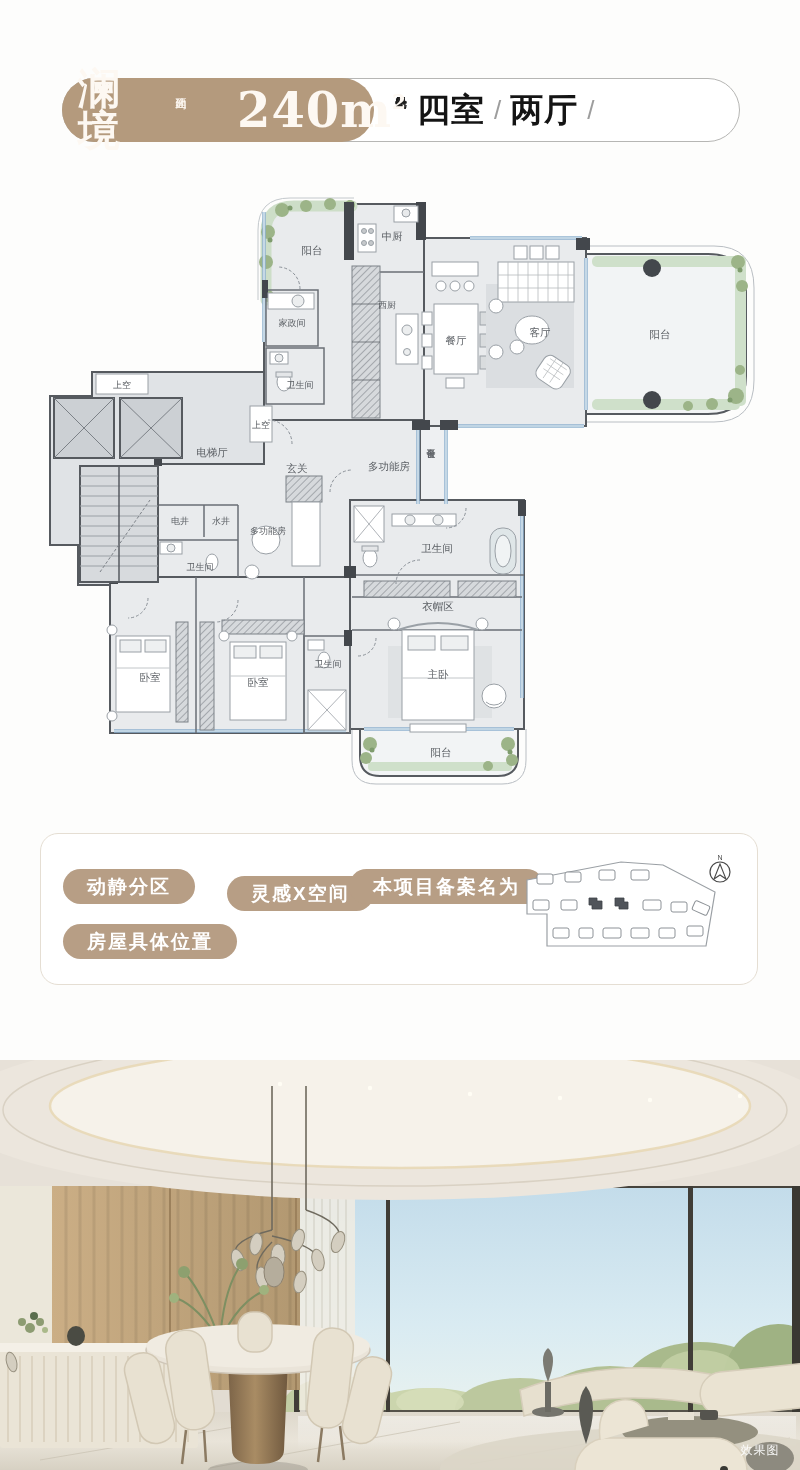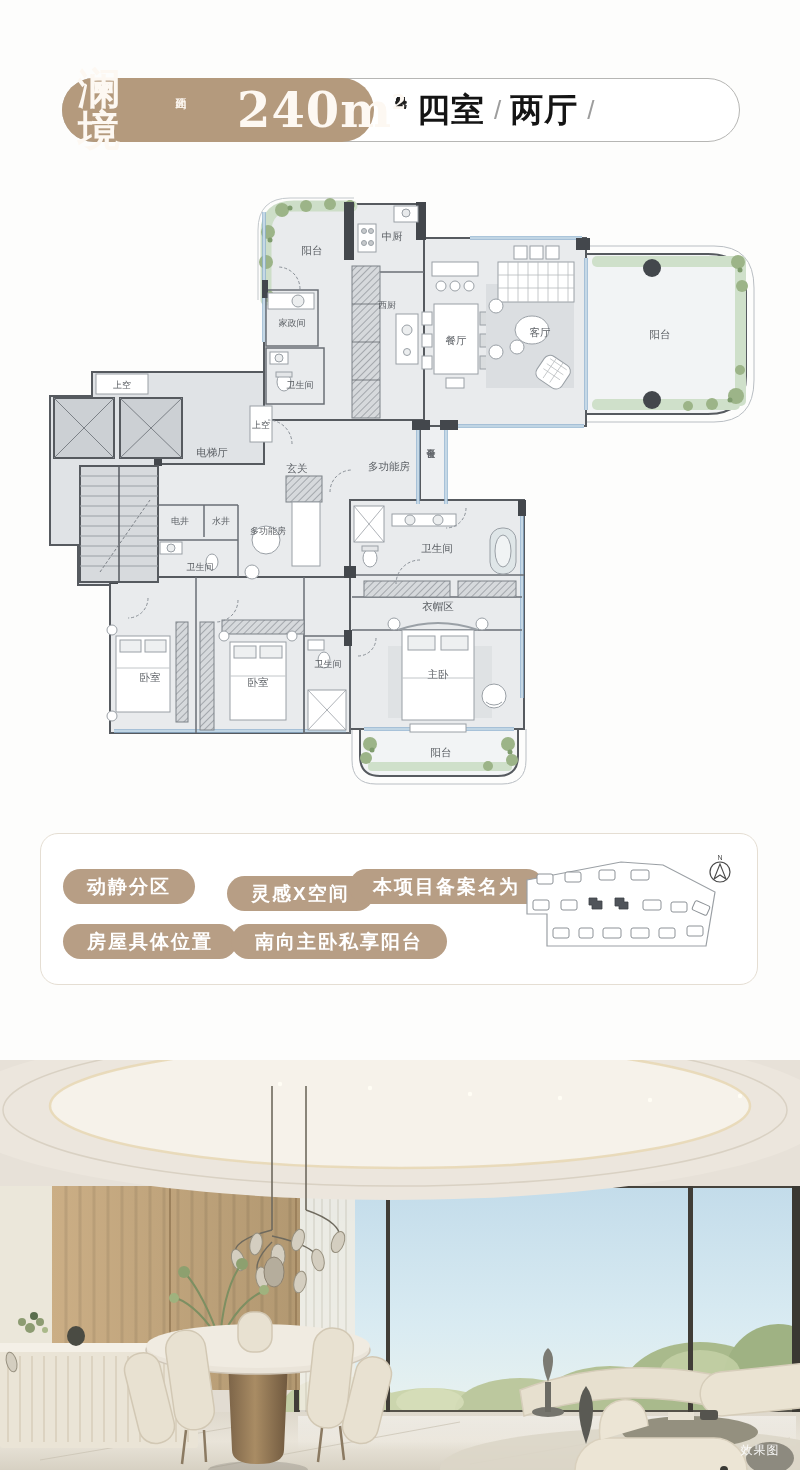--- a/index.html
+++ b/index.html
@@ -342,21 +342,20 @@
       <text class="room-label" x="438" y="678">主卧</text>
       <text class="room-label" x="441" y="756">阳台</text>
     </g>
   </svg>
 
   <div class="features-box">
     <div class="tag-pill" style="left:22px;top:35px;">动静分区</div>
     <div class="tag-pill" style="left:186px;top:42px;">灵感X空间</div>
     <div class="tag-pill" style="left:308px;top:35px;">本项目备案名为</div>
     <div class="tag-pill" style="left:22px;top:90px;">房屋具体位置</div>
-    <div class="tag-pill" style="left:190px;top:90px;">南向主卧私享阳台</div>
 
     <svg class="siteplan" viewBox="0 0 230 120">
       <path d="M14,28 L108,10 L150,13 L202,40 L193,94 L34,94 L34,62 L14,62 Z" fill="#ffffff" stroke="#9ba0a5" stroke-width="1.2"></path>
       <g fill="#ffffff" stroke="#8d9297" stroke-width="1">
         <rect x="24" y="22" width="16" height="10" rx="2"></rect>
           <rect x="52" y="20" width="16" height="10" rx="2"></rect>
         <rect x="86" y="18" width="16" height="10" rx="2"></rect>
           <rect x="118" y="18" width="18" height="10" rx="2"></rect>
         <rect x="20" y="48" width="16" height="10" rx="2"></rect>
           <rect x="48" y="48" width="16" height="10" rx="2"></rect>

